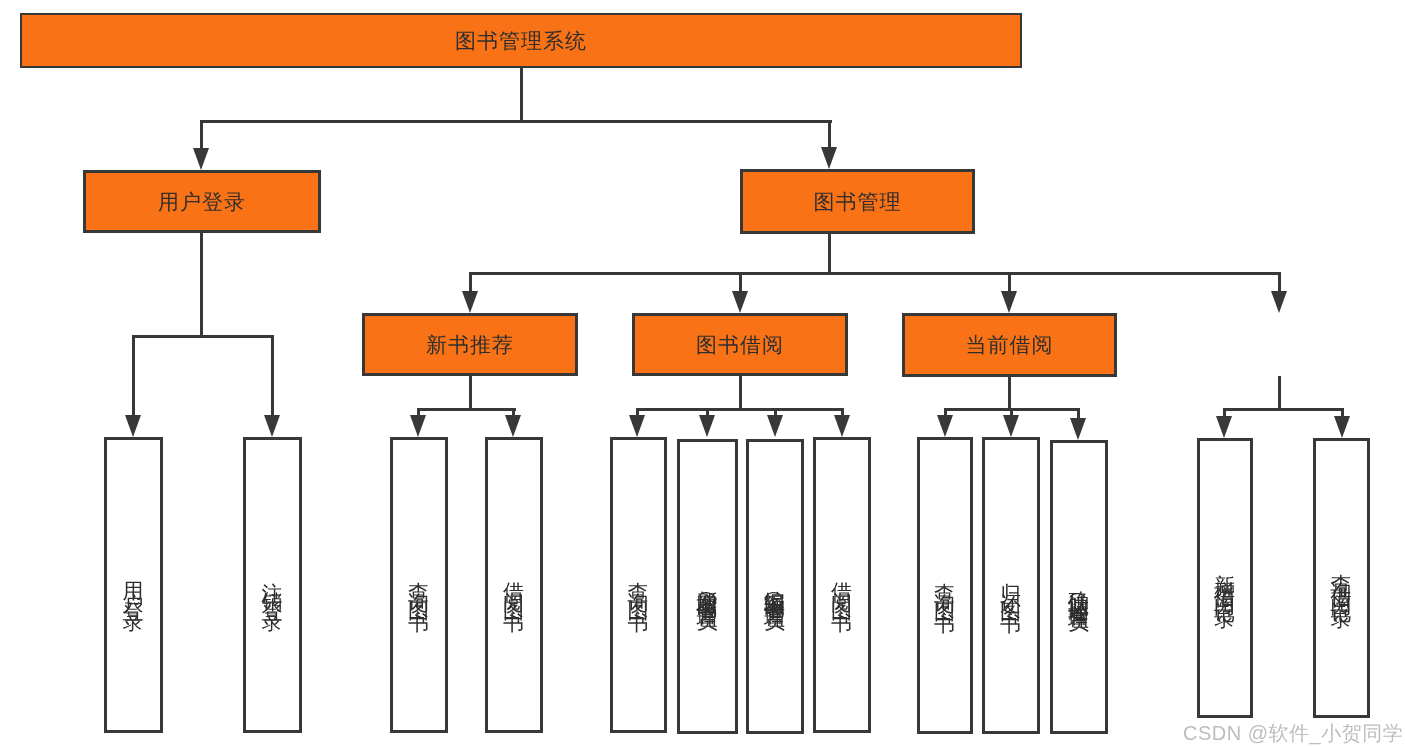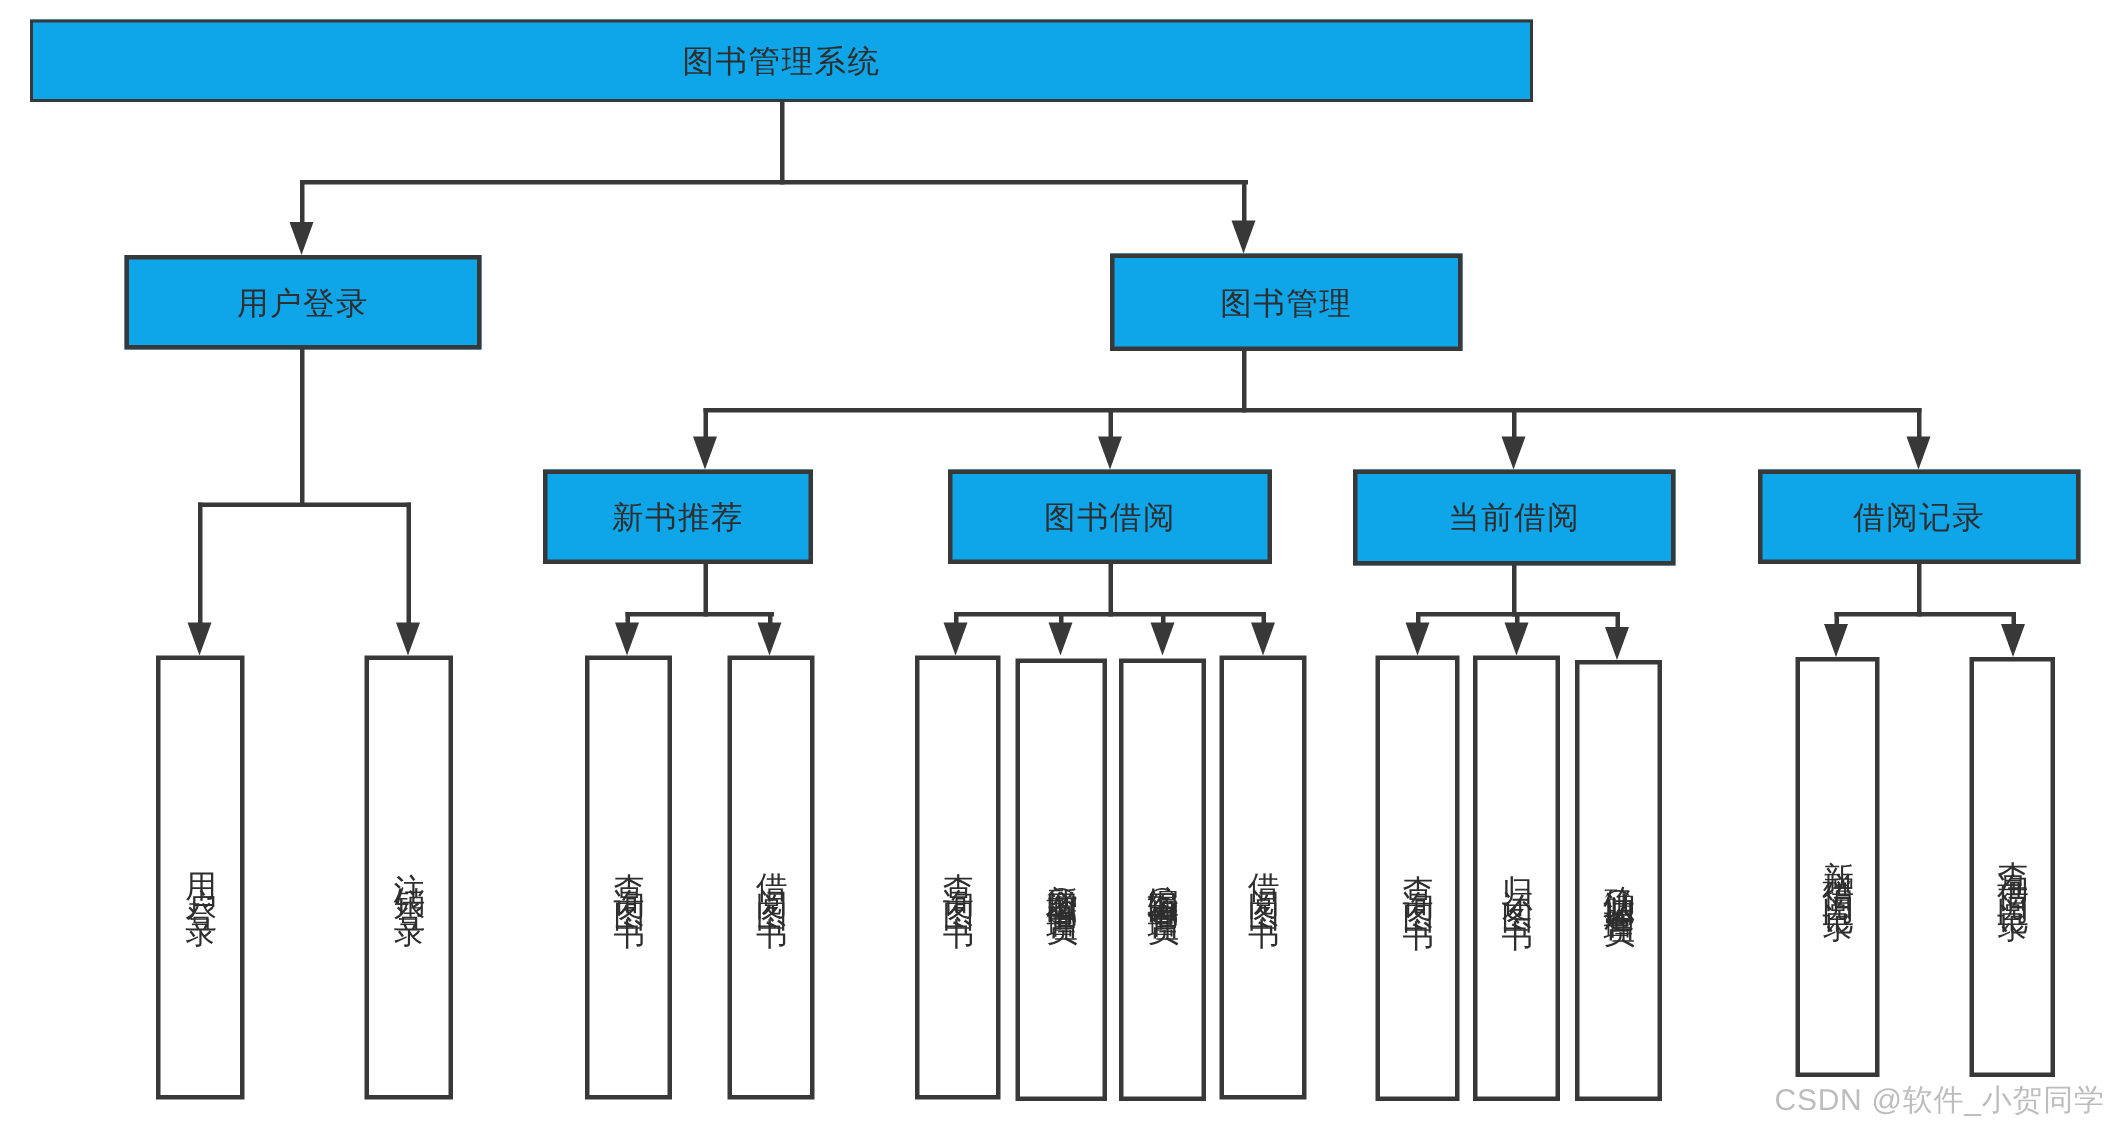--- a/index.html
+++ b/index.html
@@ -6,21 +6,21 @@
   #stage{
     position:relative;
     width:1405px;height:747px;
     background:#ffffff;
     font-family:"Liberation Sans","DejaVu Sans",sans-serif;
     overflow:hidden;
   }
   
   .hnode{
     position:absolute;
-    background:#0ea5e9;
+    background:#f97316;
     border:3px solid #383838;
     display:flex;align-items:center;justify-content:center;
     box-sizing:border-box;
     font-size:21px;color:#2e2e2e;
     letter-spacing:1px;
     white-space:nowrap;
   }
   .hnode.root{border-width:2px;}
   
   .vnode{
@@ -62,24 +62,23 @@
 </head>
 <body>
 
 <div id="stage">
 
   <div class="hnode root" style="left:20px;top:13px;width:1002px;height:55px;">图书管理系统</div>
 
   <div class="hnode" style="left:83px;top:170px;width:238px;height:63px;">用户登录</div>
   <div class="hnode" style="left:712px;top:169px;width:235px;height:65px;margin-left:28px;">图书管理</div>
 
-  <div class="hnode" style="left:362px;top:313px;width:180px;height:63px;">新书推荐</div>
+  <div class="hnode" style="left:362px;top:313px;width:216px;height:63px;">新书推荐</div>
   <div class="hnode" style="left:632px;top:313px;width:216px;height:63px;">图书借阅</div>
   <div class="hnode" style="left:902px;top:313px;width:215px;height:64px;">当前借阅</div>
-  <div class="hnode" style="left:1172px;top:313px;width:215px;height:63px;">借阅记录</div>
 
   <div class="vnode sp10" style="left:104px;top:437px;width:59px;height:296px;">
     <span>用户登录</span>
     </div>
   <div class="vnode sp10" style="left:243px;top:437px;width:59px;height:296px;">
     <span>注销登录</span>
     </div>
 
   <div class="vnode sp10" style="left:390px;top:437px;width:58px;height:296px;">
     <span>查询图书</span>

